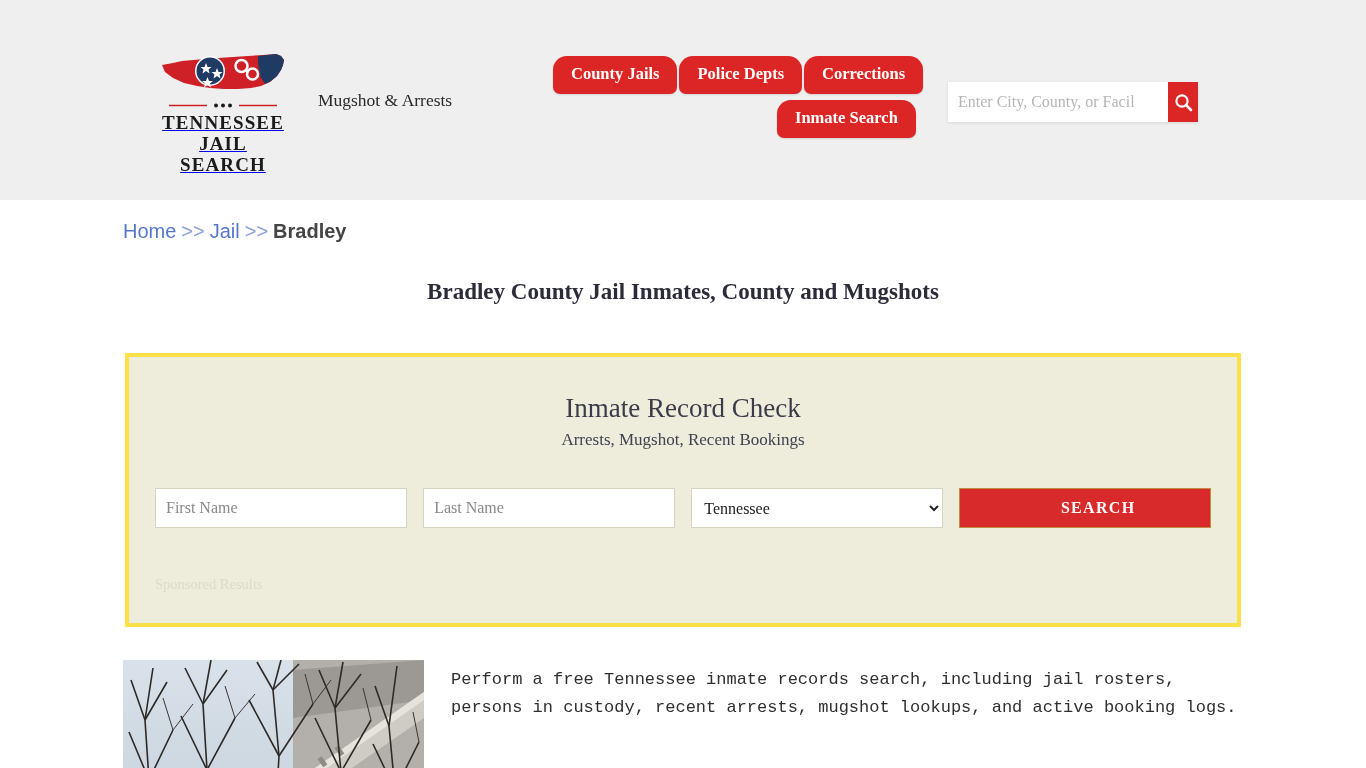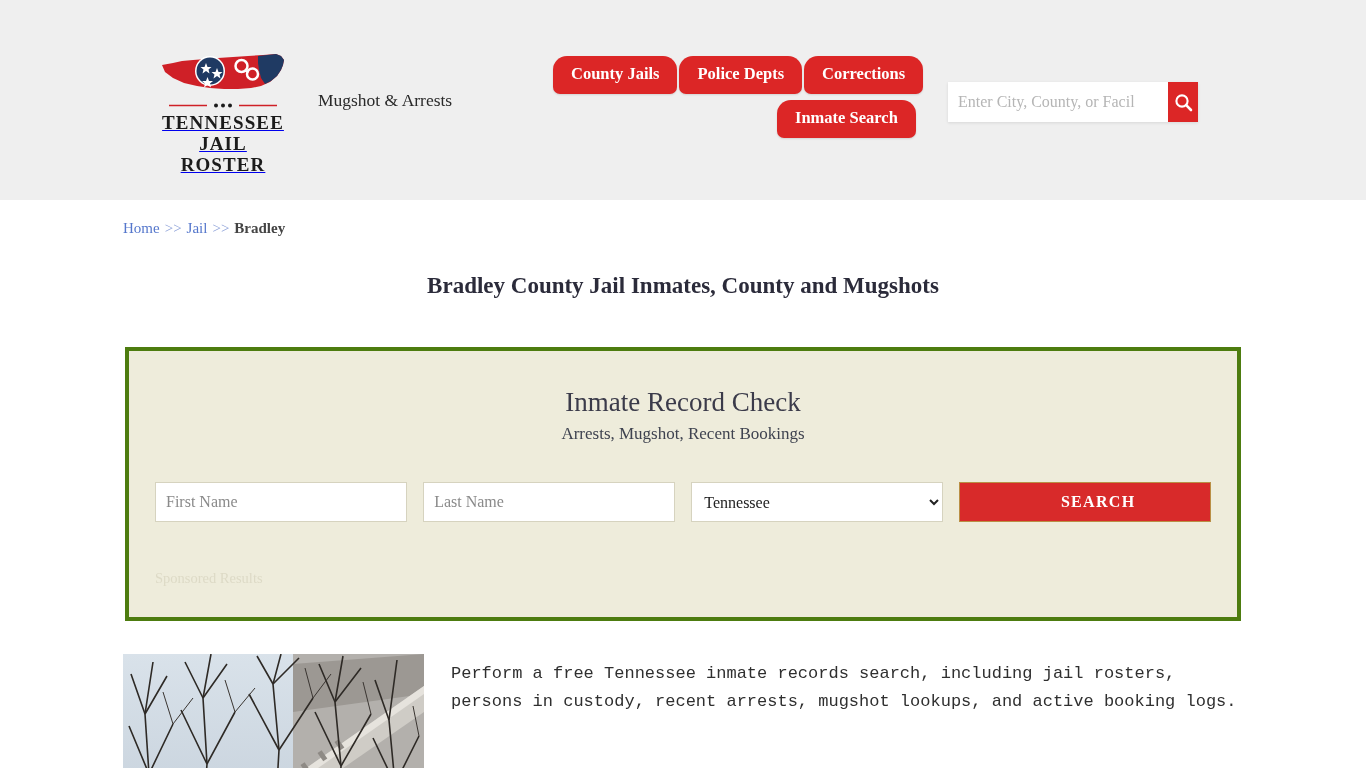--- a/index.html
+++ b/index.html
@@ -121,41 +121,41 @@
 
   
   .page {
     width: 1120px;
     margin: 0 auto;
     position: relative;
   }
 
   .breadcrumb {
     padding-top: 20px;
-    font-size: 15px;
+    font-size: 20px;
     color: #555;
-    font-family: Liberation Serif, serif;
+    font-family: Liberation Sans, sans-serif;
   }
   .breadcrumb a { color: #5577cc; text-decoration: none; }
   .breadcrumb .sep { color: #8ca0d8; margin: 0 5px; }
   .breadcrumb .current { color: #444; font-weight: bold; }
 
   .page-title {
     text-align: center;
     margin: 36px 0 0 0;
     font-size: 23px;
     font-weight: bold;
     color: #2b2b3a;
     font-family: "Liberation Serif", "DejaVu Serif", serif;
   }
 
   
   .record-panel {
     margin: 48px 2px 0 2px;
-    background: #4d7c0f;
+    background: #fde047;
     padding: 4px;
   }
   .record-panel-inner {
     background: #eeecdb;
     padding: 36px 26px 30px 26px;
   }
   .panel-title {
     text-align: center;
     font-size: 27px;
     color: #3b3b4a;
@@ -276,21 +276,21 @@
       <div class="logo-divider">
         <svg width="108" height="7" viewBox="0 0 108 7">
           <line x1="0" y1="3.5" x2="38" y2="3.5" stroke="#cf2027" stroke-width="1.4"></line>
           <circle cx="47" cy="3.5" r="2" fill="#1b1b1b"></circle>
           <circle cx="54" cy="3.5" r="2" fill="#1b1b1b"></circle>
           <circle cx="61" cy="3.5" r="2" fill="#1b1b1b"></circle>
           <line x1="70" y1="3.5" x2="108" y2="3.5" stroke="#cf2027" stroke-width="1.4"></line>
         </svg>
       </div>
       <div class="logo-text">TENNESSEE</div>
-      <div class="logo-text">JAIL ROSTER</div>
+      <div class="logo-text">JAIL SEARCH</div>
     </a>
 
     <div class="tagline">Mugshot &amp; Arrests</div>
 
     <nav class="nav-wrap">
       <div class="nav-row nav-row-1">
         <button class="nav-btn">County Jails</button><button class="nav-btn">Police Depts</button><button class="nav-btn">Corrections</button>
       </div>
       <div class="nav-row nav-row-2">
         <button class="nav-btn">Inmate Search</button>

